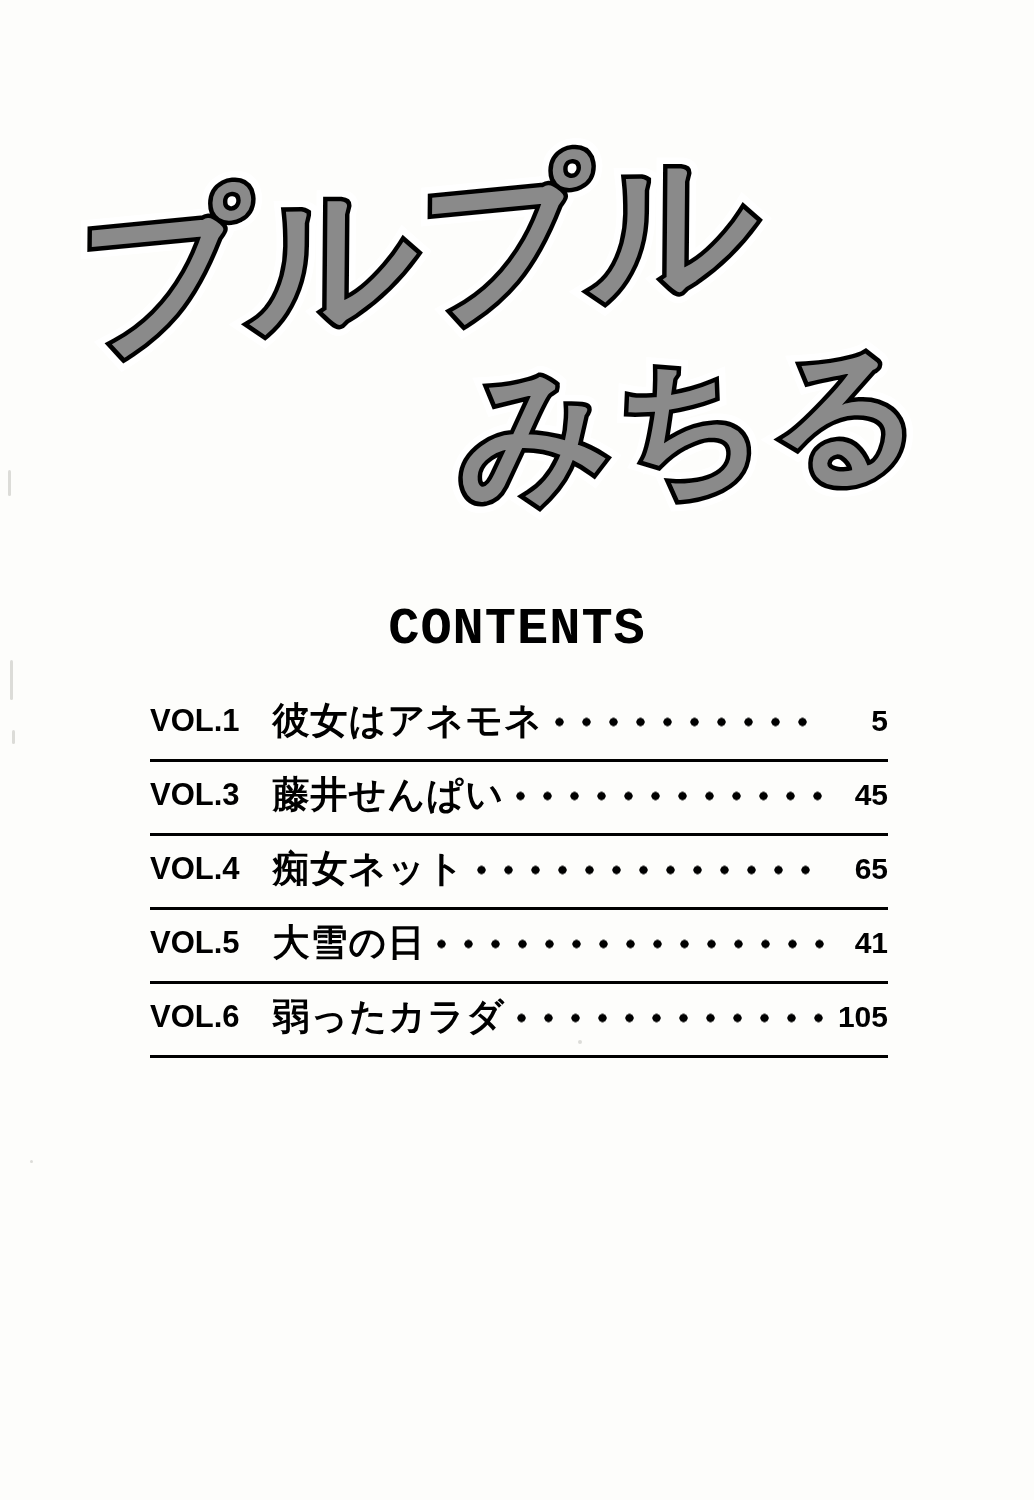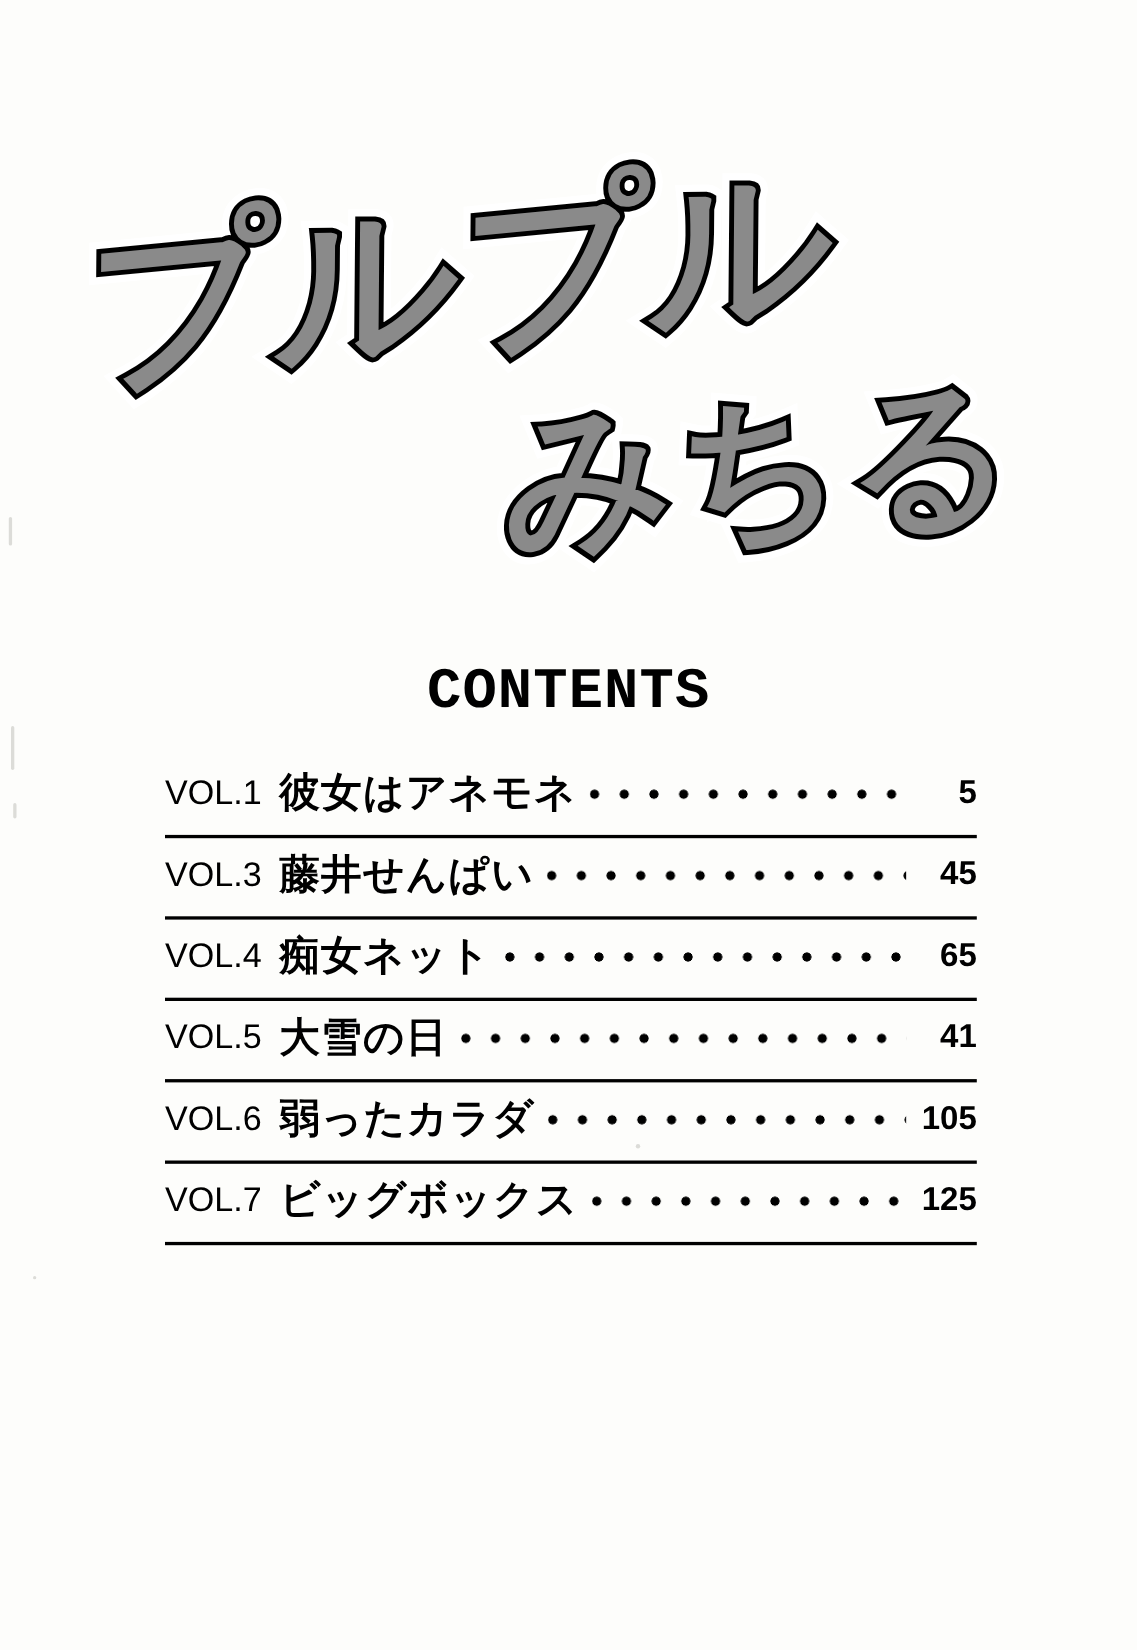--- a/index.html
+++ b/index.html
@@ -100,35 +100,36 @@
   .toc-row {
     position: relative;
     height: 74px;
     border-bottom: 3px solid #000000;
     display: flex;
     align-items: center;
     box-sizing: border-box;
   }
   .vol {
     font-family: "Liberation Sans", sans-serif;
-    font-weight: 400;
+    font-weight: 700;
     font-size: 31px;
     letter-spacing: 0px;
     padding-right: 16px;
     padding-bottom: 6px;
     flex: 0 0 auto;
   }
   .title {
     font-family: Liberation Mono, monospace;
     font-weight: 700;
     font-size: 37px;
     letter-spacing: 1px;
     padding-bottom: 6px;
     flex: 0 0 auto;
     white-space: nowrap;
+    margin-left: 17px;
   }
   .leader {
     flex: 1 1 auto;
     height: 37px;
     margin: 0 10px 4px 12px;
     position: relative;
     overflow: hidden;
   }
   .leader::before {
     content: "";
@@ -210,22 +211,16 @@
       <span class="pageno">41</span>
     </div>
 
     <div class="toc-row">
       <span class="vol">VOL.6</span>
       <span class="title">弱ったカラダ</span>
       <span class="leader"></span>
       <span class="pageno">105</span>
     </div>
 
-    <div class="toc-row">
-      <span class="vol">VOL.7</span>
-      <span class="title">ビッグボックス</span>
-      <span class="leader"></span>
-      <span class="pageno">125</span>
-    </div>
 
 
   </div>
 </div>
 
 </body></html>

